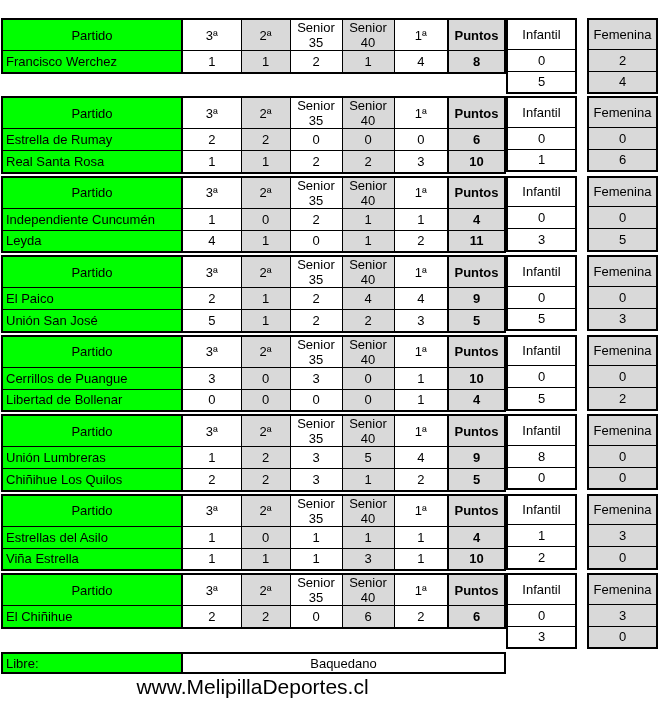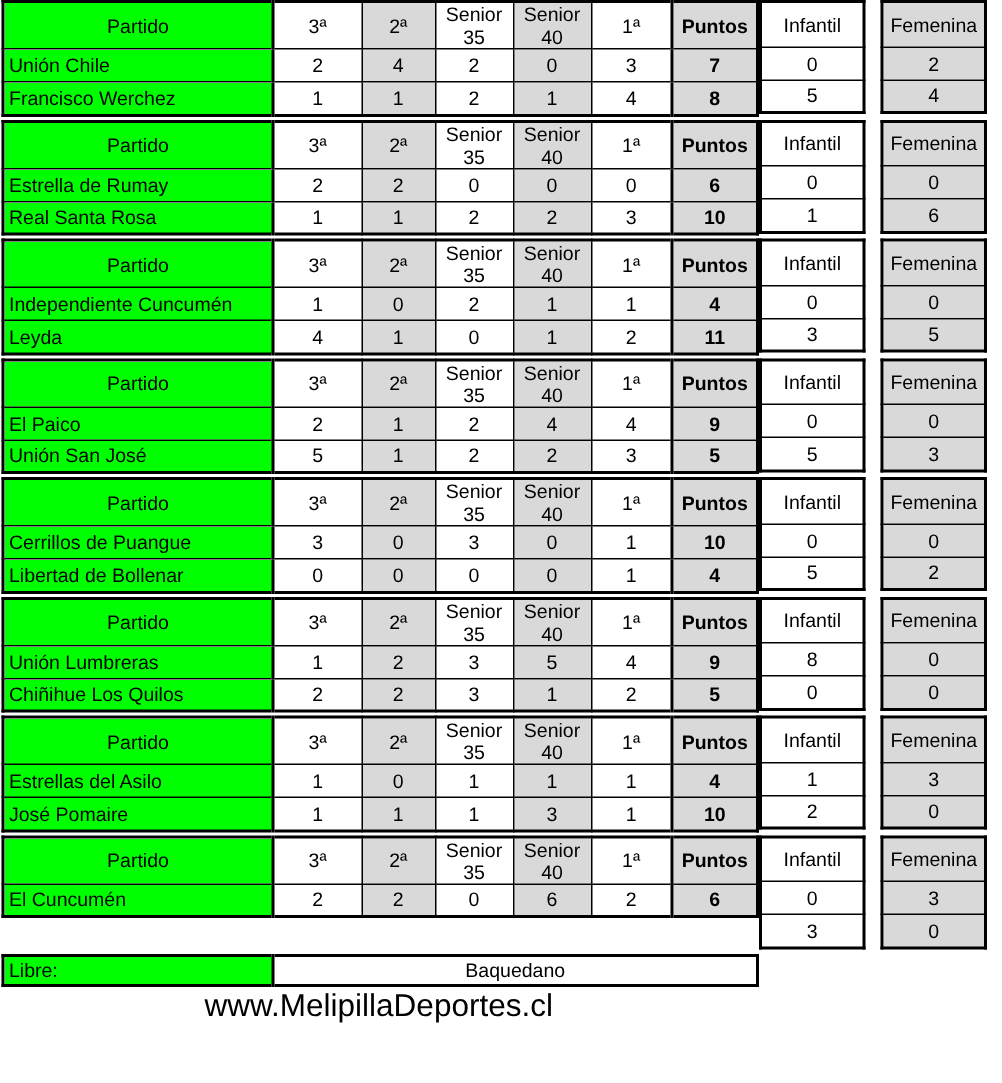--- a/index.html
+++ b/index.html
@@ -5,21 +5,21 @@
   * { box-sizing: border-box; }
   html, body { margin: 0; padding: 0; }
   body {
     width: 668px;
     background: #ffffff;
     color: #000000;
     font-family: "Liberation Sans", sans-serif;
     font-size: 13px;
     line-height: 15px;
   }
-  #page { padding: 0 0 0 1px; }
+  #page { padding: 18px 0 0 1px; }
 
   .block { display: flex; align-items: flex-start; margin-bottom: 2px; }
 
   table.tbl {
     border-collapse: collapse;
     table-layout: fixed;
     border: 2px solid #000;
   }
   .tbl td {
     border: 1px solid #000;
@@ -75,29 +75,20 @@
         <tr class="hdr">
           <td class="green center thick-r">Partido</td>
           <td class="w center">3ª</td>
           <td class="g center">2ª</td>
           <td class="w center">Senior 35</td>
           <td class="g center">Senior 40</td>
           <td class="w center">1ª</td>
           <td class="g center thick-l">Puntos</td>
         </tr>
         <tr class="team">
-          <td class="green name thick-r">Unión Chile</td>
-          <td class="w center">2</td>
-          <td class="g center">4</td>
-          <td class="w center">2</td>
-          <td class="g center">0</td>
-          <td class="w center">3</td>
-          <td class="g center thick-l">7</td>
-        </tr>
-        <tr class="team">
           <td class="green name thick-r">Francisco Werchez</td>
           <td class="w center">1</td>
           <td class="g center">1</td>
           <td class="w center">2</td>
           <td class="g center">1</td>
           <td class="w center">4</td>
           <td class="g center thick-l">8</td>
         </tr>
       </tbody>
     </table>
@@ -546,21 +537,21 @@
         <tr class="team">
           <td class="green name thick-r">Estrellas del Asilo</td>
           <td class="w center">1</td>
           <td class="g center">0</td>
           <td class="w center">1</td>
           <td class="g center">1</td>
           <td class="w center">1</td>
           <td class="g center thick-l">4</td>
         </tr>
         <tr class="team">
-          <td class="green name thick-r">José Pomaire</td>
+          <td class="green name thick-r">Viña Estrella</td>
           <td class="w center">1</td>
           <td class="g center">1</td>
           <td class="w center">1</td>
           <td class="g center">3</td>
           <td class="w center">1</td>
           <td class="g center thick-l">10</td>
         </tr>
       </tbody>
     </table>
 
@@ -614,21 +605,21 @@
         <tr class="hdr">
           <td class="green center thick-r">Partido</td>
           <td class="w center">3ª</td>
           <td class="g center">2ª</td>
           <td class="w center">Senior 35</td>
           <td class="g center">Senior 40</td>
           <td class="w center">1ª</td>
           <td class="g center thick-l">Puntos</td>
         </tr>
         <tr class="team">
-          <td class="green name thick-r">El Cuncumén</td>
+          <td class="green name thick-r">El Chiñihue</td>
           <td class="w center">2</td>
           <td class="g center">2</td>
           <td class="w center">0</td>
           <td class="g center">6</td>
           <td class="w center">2</td>
           <td class="g center thick-l">6</td>
         </tr>
       </tbody>
     </table>
 

